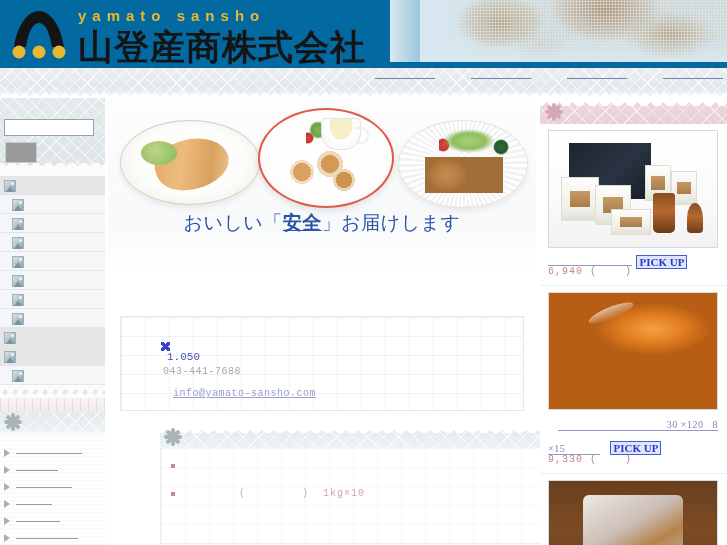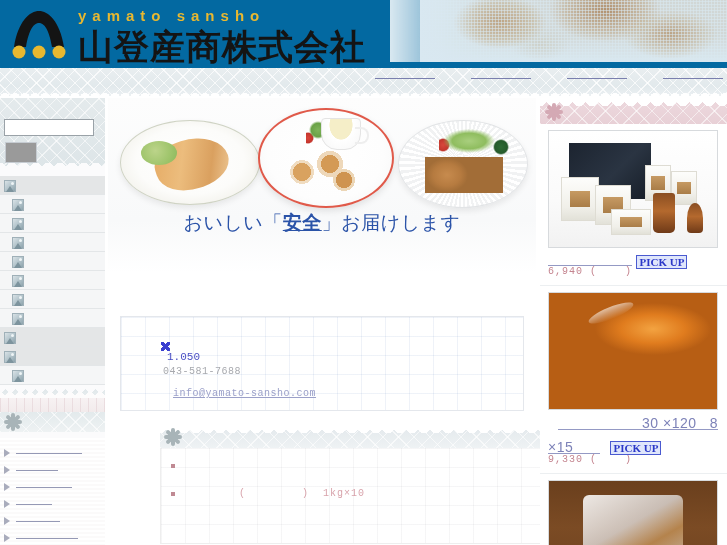--- a/index.html
+++ b/index.html
@@ -428,21 +428,21 @@
   #photo-3 .bag::after {
     content:""; position:absolute; left: 14px; bottom: 8px; width: 74px; height: 20px;
     background: rgba(30,45,85,.78);
   }
 
   .card-meta { position: relative; width: 170px; margin-top: 4px; }
   .meta-line {
     position: relative; height: 12px;
   }
   .meta-text {
-    font-family: Liberation Sans, sans-serif; font-size: 14px; color: #7d82b8;
+    font-family: Liberation Serif, serif; font-size: 10px; color: #7d82b8;
     letter-spacing: .5px; white-space: pre;
     border-bottom: 1px solid #9499c4; display: inline-block; line-height: 11px;
   }
   .pickup-badge {
     display: inline-block; padding: 0 2px;
     font-family: "Liberation Serif", serif; font-weight: bold; font-size: 11px;
     color: #2b38c8; background: #dfe6fb; border: 1px solid #4a5ad0;
     line-height: 12px; cursor: pointer;
   }
   .price-text {
@@ -587,21 +587,21 @@
     <div id="cup"></div>
     <div class="plate" id="plate3"></div>
     <div id="hero-tagline"><span>おいしい</span><span>「</span><b>安全</b><span>」</span><span>お届けします</span></div>
   </div>
 
   <div id="info-box" class="grid-box">
     <div id="info-row-price">
       <span id="price-icon"></span>
       <span id="price-value">1.050</span>
     </div>
-    <div id="info-phone">043-581-7688</div>
+    <div id="info-phone">043-441-7688</div>
     <a id="info-email">info@yamato-sansho.com</a>
   </div>
 
   <div id="product-panel">
     <div id="product-header">
       <div class="flower-icon" style="left:3px; top:1px;">
         <span></span>
           <span></span>
           <span></span>
           <span></span>

